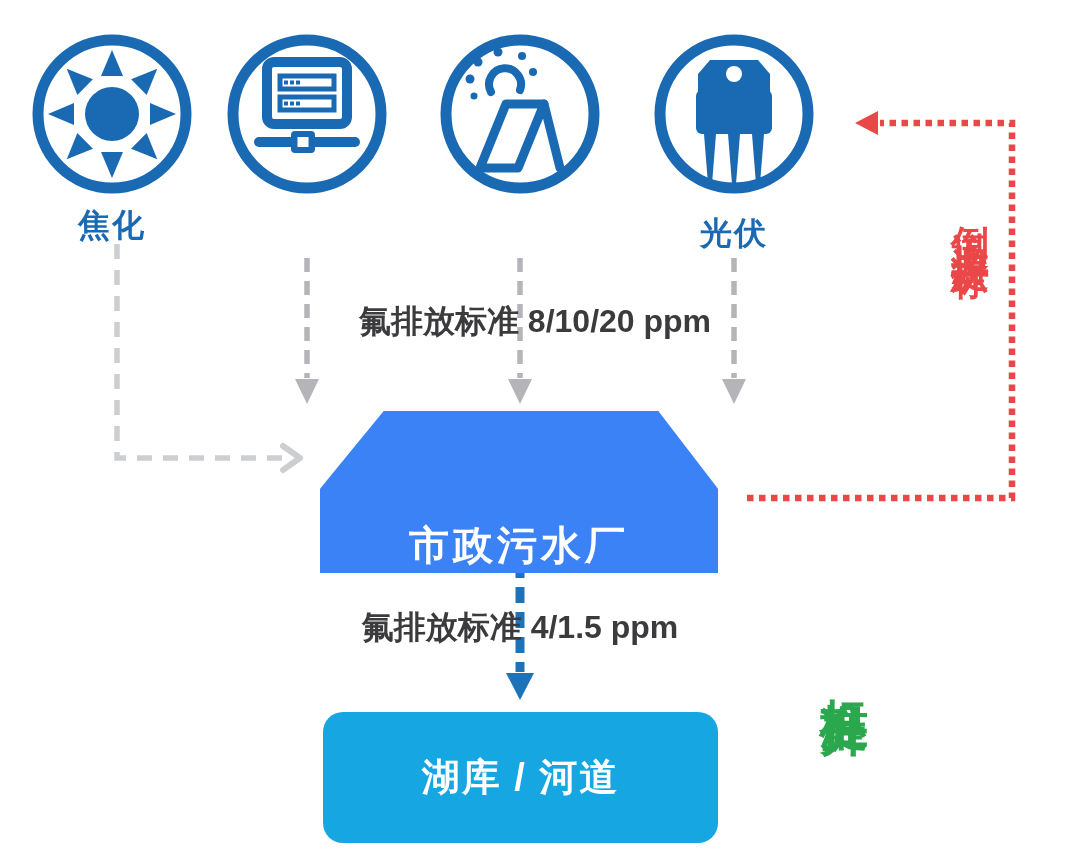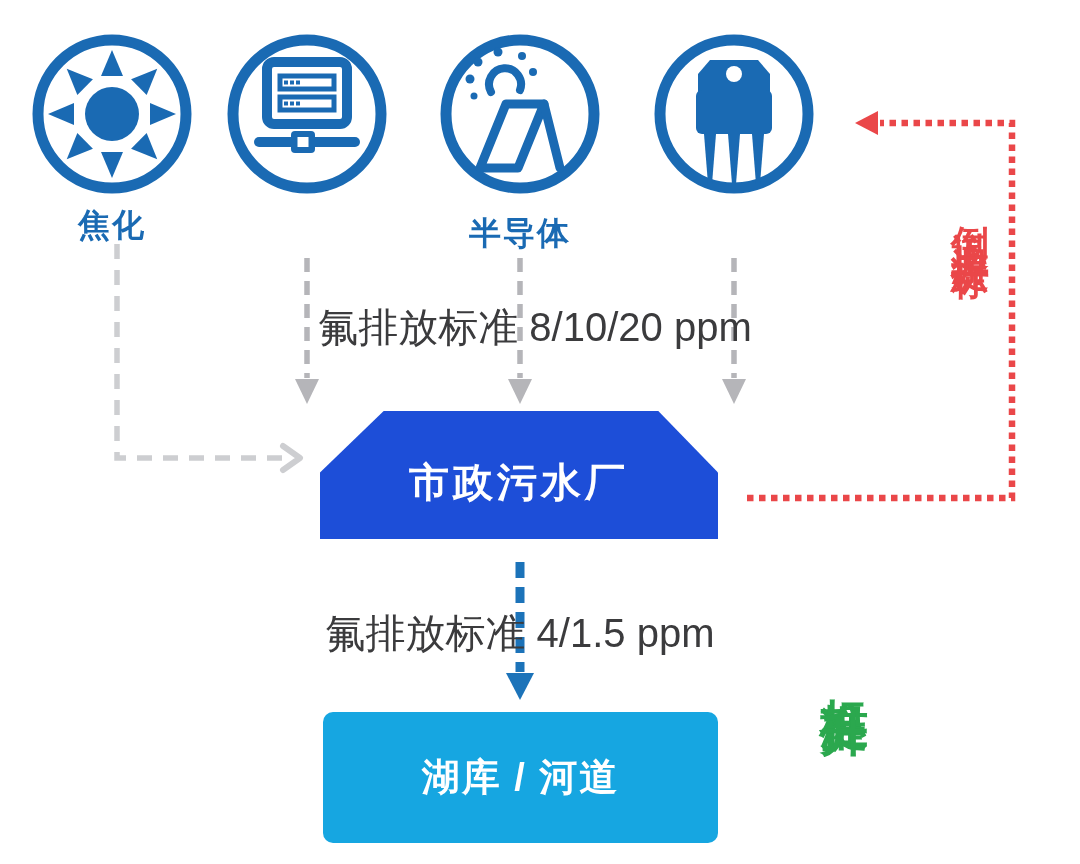--- a/index.html
+++ b/index.html
@@ -6,30 +6,30 @@
   #canvas{
     position:relative;width:1080px;height:864px;background:#ffffff;overflow:hidden;
     font-family:"Liberation Sans","DejaVu Sans",sans-serif;
   }
   .abs{position:absolute;}
   .industry-label{
     width:170px;text-align:center;font-size:32px;font-weight:bold;color:#1a6ab3;
     letter-spacing:2px;
   }
   .std-text{
-    font-size:40px;color:#3b3b3d;white-space:nowrap;transform:translateX(-50%);
+    font-size:32px;color:#3b3b3d;white-space:nowrap;transform:translateX(-50%);font-weight:bold;
   }
   .trapezoid{
-    left:320px;top:411px;width:398px;height:128px;background:#1d4ed8;
+    left:320px;top:411px;width:398px;height:162px;background:#3b82f6;
     clip-path:polygon(16% 0, 85% 0, 100% 48%, 100% 100%, 0 100%, 0 48%);
-    display:flex;align-items:center;justify-content:center;padding-top:14px;box-sizing:border-box;
+    display:flex;align-items:flex-end;justify-content:center;padding-top:14px;box-sizing:border-box;
   }
   .trapezoid-label{color:#ffffff;font-size:40px;font-weight:bold;letter-spacing:4px;}
   .water-box{
-    left:323px;top:712px;width:395px;height:131px;background:#16a6e1;border-radius:10px;
+    left:323px;top:712px;width:395px;height:131px;background:#16a6e1;border-radius:20px;
     display:flex;align-items:center;justify-content:center;
   }
   .water-label{color:#ffffff;font-size:38px;font-weight:bold;letter-spacing:2px;}
   .vtext{
     writing-mode:vertical-rl;text-orientation:upright;white-space:nowrap;
     font-weight:bold;
   }
   .feedback-label{left:944px;top:196px;font-size:38px;color:#ea4749;letter-spacing:7px;}
   .improve-label{left:812px;top:660px;font-size:48px;color:#2ba84e;letter-spacing:3px;}
   svg{display:block;}
@@ -126,21 +126,21 @@
     <circle cx="80" cy="40" r="8" fill="#ffffff"></circle>
     <rect x="42" y="56" width="76" height="44" rx="6" fill="#1a6ab3"></rect>
     <g fill="#1a6ab3">
       <polygon points="50,100 62,100 58,150 54,150"></polygon>
       <polygon points="74,100 86,100 82,150 78,150"></polygon>
       <polygon points="98,100 110,100 106,150 102,150"></polygon>
     </g>
   </svg>
 
   <div class="abs industry-label" style="left:27px;top:204px">焦化</div>
-  <div class="abs industry-label" style="left:435px;top:212px">半导体</div>
+  <div class="abs industry-label" style="left:649px;top:212px">光伏</div>
 
   <div class="abs std-text" style="left:535px;top:300px">氟排放标准 8/10/20 ppm</div>
   <div class="abs std-text" style="left:520px;top:606px">氟排放标准 4/1.5 ppm</div>
 
   <div class="abs trapezoid">
     <span class="trapezoid-label">市政污水厂</span>
   </div>
 
   <div class="abs water-box">
     <span class="water-label">湖库 / 河道</span>

